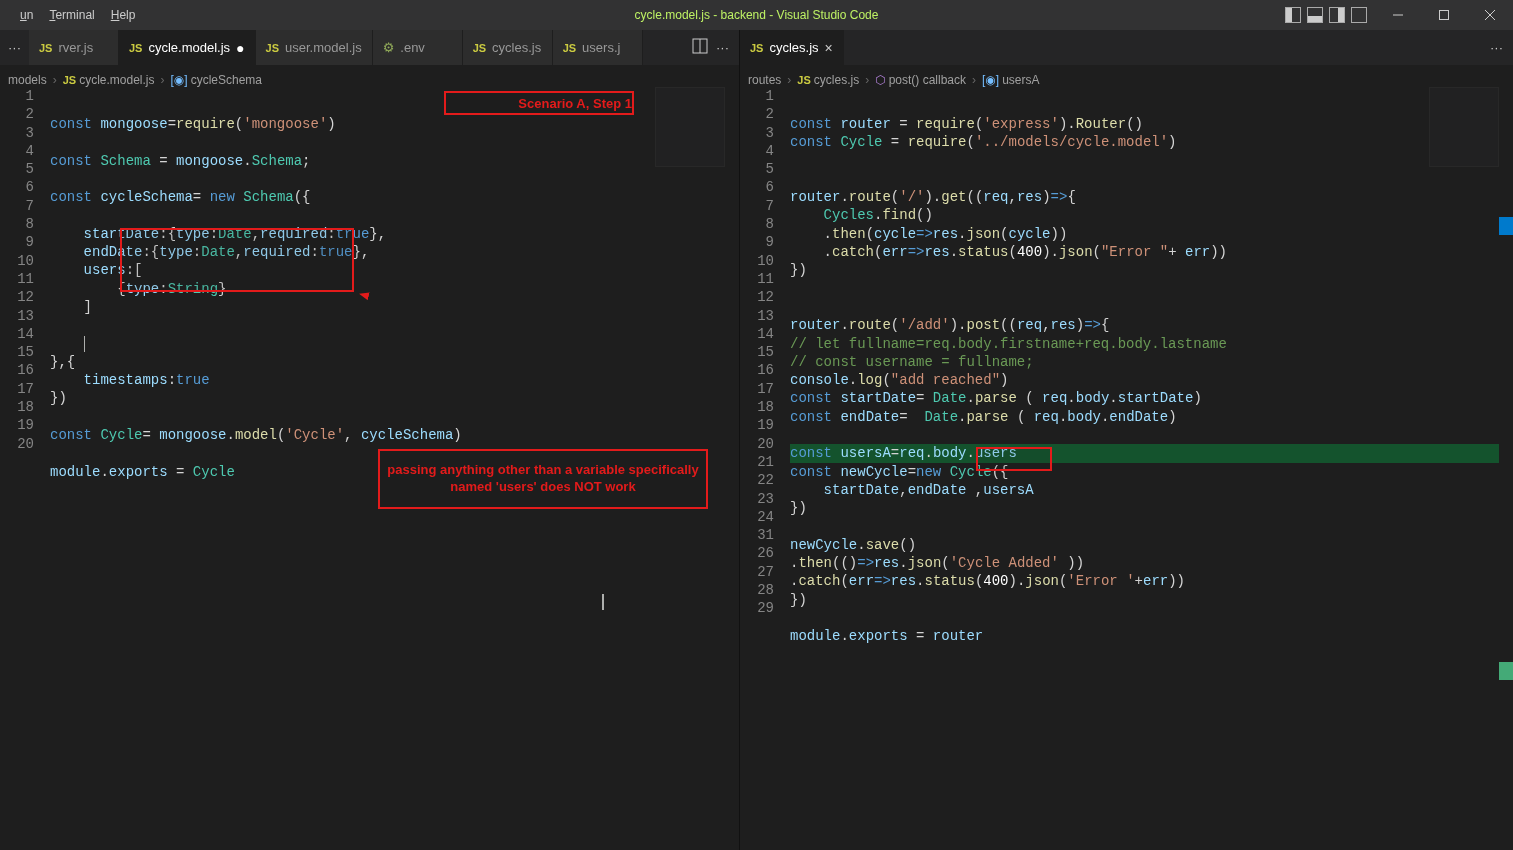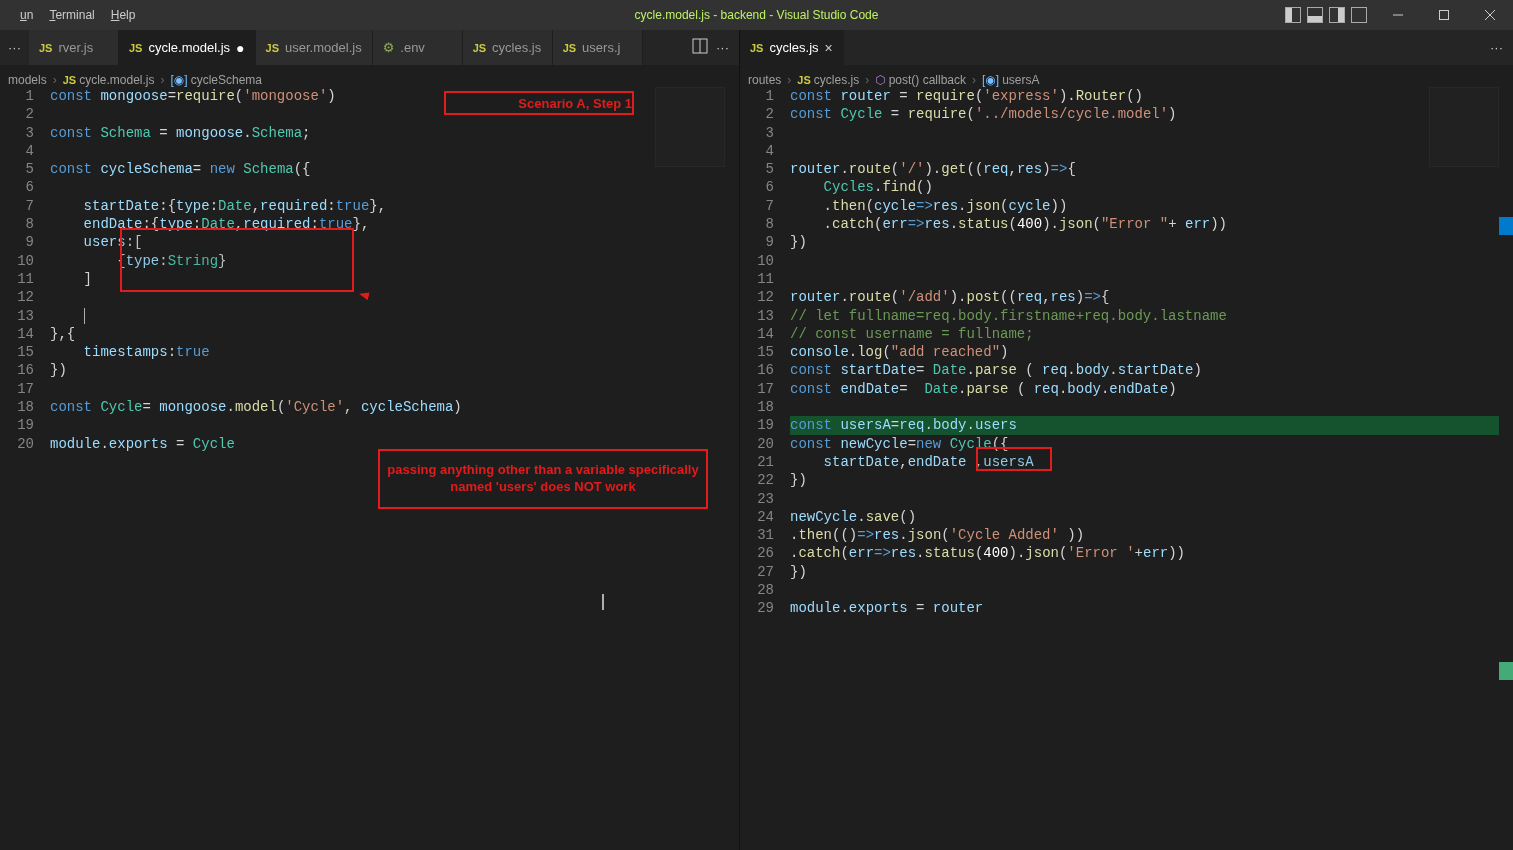--- a/index.html
+++ b/index.html
@@ -52,21 +52,21 @@
 .tab-overflow { padding: 0 8px; display: flex; align-items: center; cursor: pointer; color:#ccc; }
 .tab-actions { margin-left: auto; display: flex; align-items: center; gap: 8px; padding: 0 10px; }
 .icon-js { color: #cbcb41; font-weight: bold; font-size: 11px; }
 .icon-env { color: #90a959; }
 .breadcrumbs { height: 22px; display: flex; align-items: flex-end; padding-left: 8px; gap: 6px; font-size: 12px; color: #a0a0a0; background: #1e1e1e; }
 .breadcrumbs .sep { color: #666; }
 .bc-icon { display: inline-flex; align-items: center; gap: 3px; }
 .code-area { flex: 1; display: flex; position: relative; font-family: Consolas, 'Courier New', monospace; font-size: 14px; line-height: 18.3px; }
 .gutter { width: 50px; text-align: right; color: #858585; padding-right: 16px; }
 .gutter .ln { height: 18.3px; }
-.code { flex: 1; position: relative; }
+.code { flex: 1; position: relative; margin-top: 28px; }
 .code .line { height: 18.3px; white-space: pre; }
 .code-inner { position: relative; }
 .minimap { position: absolute; right: 14px; top: 0; width: 70px; height: 80px; background: #252526; opacity: 0.5; border: 1px solid #333; }
 .right-strip { position: absolute; right: 0; top: 0; width: 14px; height: 100%; background: #1e1e1e; }
 .tk-kw { color: #569cd6; }
 .tk-var { color: #9cdcfe; }
 .tk-str { color: #ce9178; }
 .tk-fn { color: #dcdcaa; }
 .tk-cls { color: #4ec9b0; }
 .tk-cmt { color: #6a9955; }

